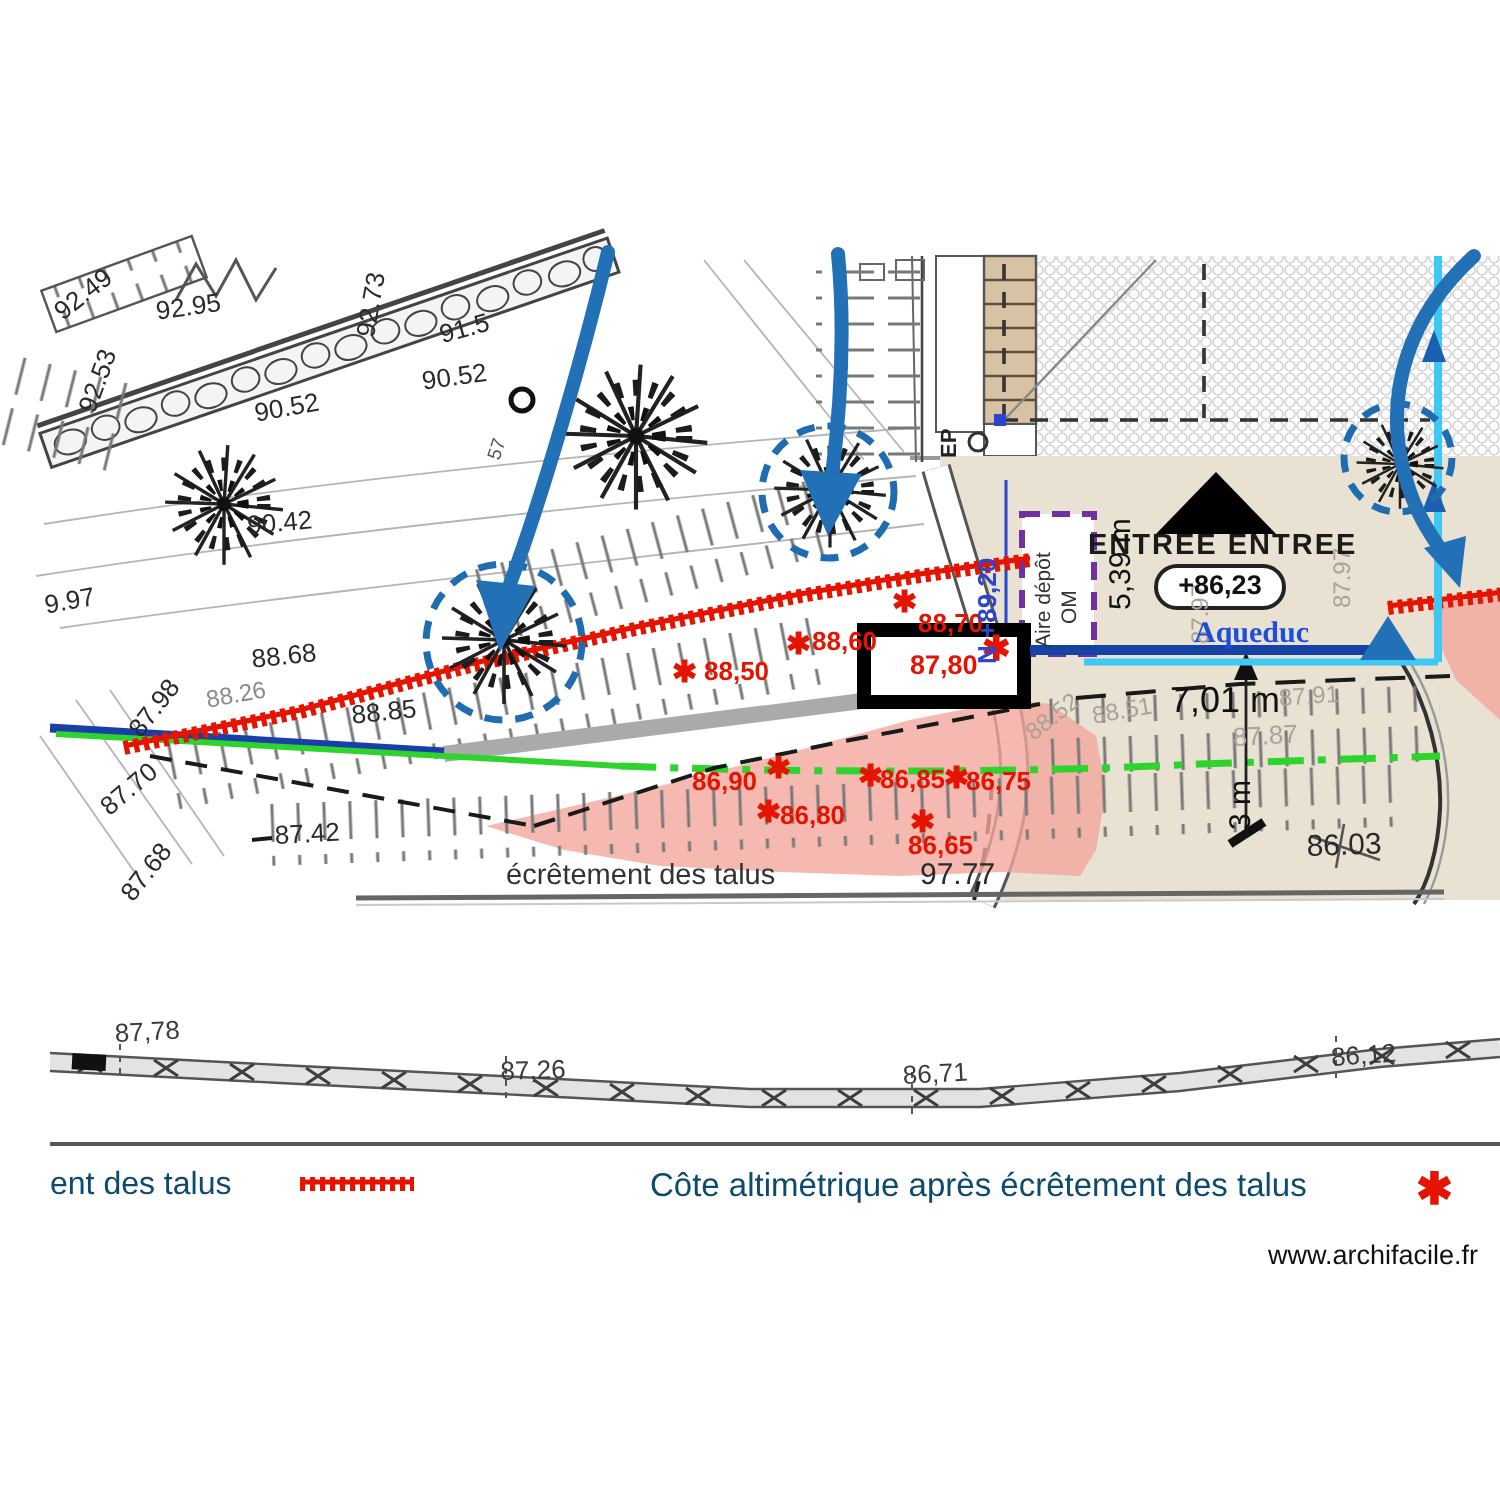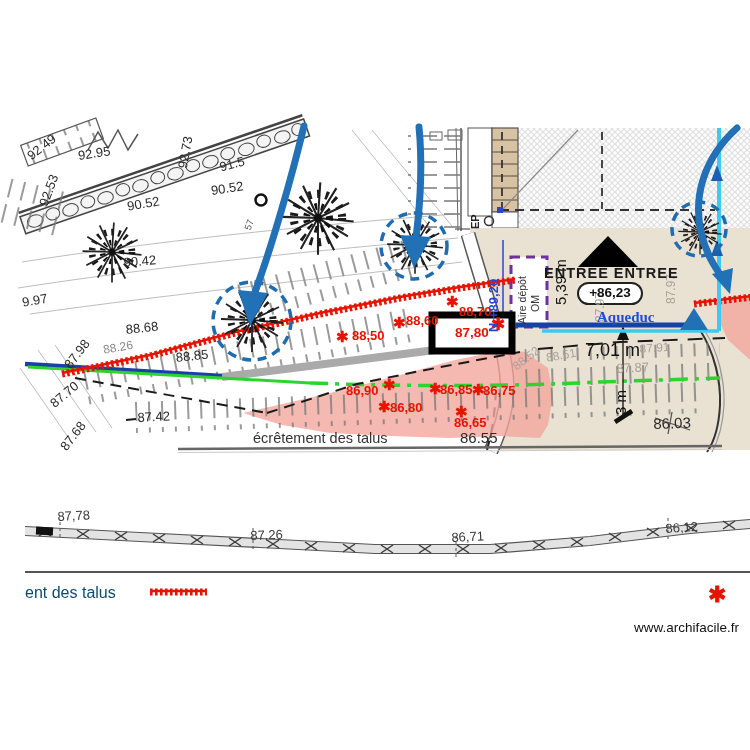--- a/index.html
+++ b/index.html
@@ -254,21 +254,21 @@
 <span class="txt topo" style="left:218px;top:160px;transform:rotate(-15deg)">91.5</span>
 <span class="txt topo" style="left:123px;top:255px;transform:rotate(-5deg)">90.42</span>
 <span class="txt topo" style="left:21px;top:295px;transform:rotate(-10deg)">9.97</span>
 <span class="txt topo" style="left:125px;top:322px;transform:rotate(-6deg)">88.68</span>
 <span class="txt topo" style="left:175px;top:350px;transform:rotate(-6deg)">88.85</span>
 <span class="txt topo" style="left:61px;top:362px;transform:rotate(-52deg)">87.98</span>
 <span class="txt topo dim" style="left:102px;top:343px;transform:rotate(-10deg)">88.26</span>
 <span class="txt topo" style="left:47px;top:399px;transform:rotate(-40deg)">87.70</span>
 <span class="txt topo" style="left:57px;top:444px;transform:rotate(-52deg)">87.68</span>
 <span class="txt topo" style="left:137px;top:410px;transform:rotate(-3deg)">87.42</span>
-<span class="txt topo big" style="left:460px;top:429px">86.55</span>
+<span class="txt topo big" style="left:460px;top:429px">97.77</span>
 <span class="txt topo big" style="left:653px;top:415px;transform:rotate(-2deg)">86.03</span>
 <span class="txt topo tiny" style="left:242px;top:228px;transform:rotate(-72deg)">57</span>
 
 <span class="txt faint" style="left:593px;top:322px;transform:rotate(-90deg)">87.97</span>
 <span class="txt faint" style="left:639px;top:342px;transform:rotate(-4deg)">87.91</span>
 <span class="txt faint" style="left:616px;top:361px;transform:rotate(-3deg);font-size:13px">87.87</span>
 <span class="txt faint" style="left:545px;top:351px;transform:rotate(-10deg)">88.51</span>
 <span class="txt faint" style="left:510px;top:362px;transform:rotate(-38deg)">88.52</span>
 <span class="txt faint" style="left:664px;top:304px;transform:rotate(-90deg)">87.97</span>
 
@@ -303,16 +303,17 @@
 <span class="txt ep" style="left:469px;top:229px;transform:rotate(-90deg)">EP</span>
 
 <span class="txt cone" style="left:253px;top:430px">écrêtement des talus</span>
 
 <span class="txt fence-lbl" style="left:57px;top:509px;transform:rotate(-3deg)">87,78</span>
 <span class="txt fence-lbl" style="left:250px;top:528px;transform:rotate(-2deg)">87,26</span>
 <span class="txt fence-lbl" style="left:451px;top:530px;transform:rotate(-3deg)">86,71</span>
 <span class="txt fence-lbl" style="left:665px;top:521px;transform:rotate(-4deg)">86,12</span>
 
 <span class="txt legend partial" style="left:25px;top:584px">ent des talus</span>
+<span class="txt legend" style="left:325px;top:584px">Côte altimétrique après écrêtement des talus</span>
 <span class="txt legend-star" style="left:708px;top:582px">✱</span>
 <span class="txt watermark" style="left:634px;top:620px">www.archifacile.fr</span>
 
 </div>
 
 </body></html>

